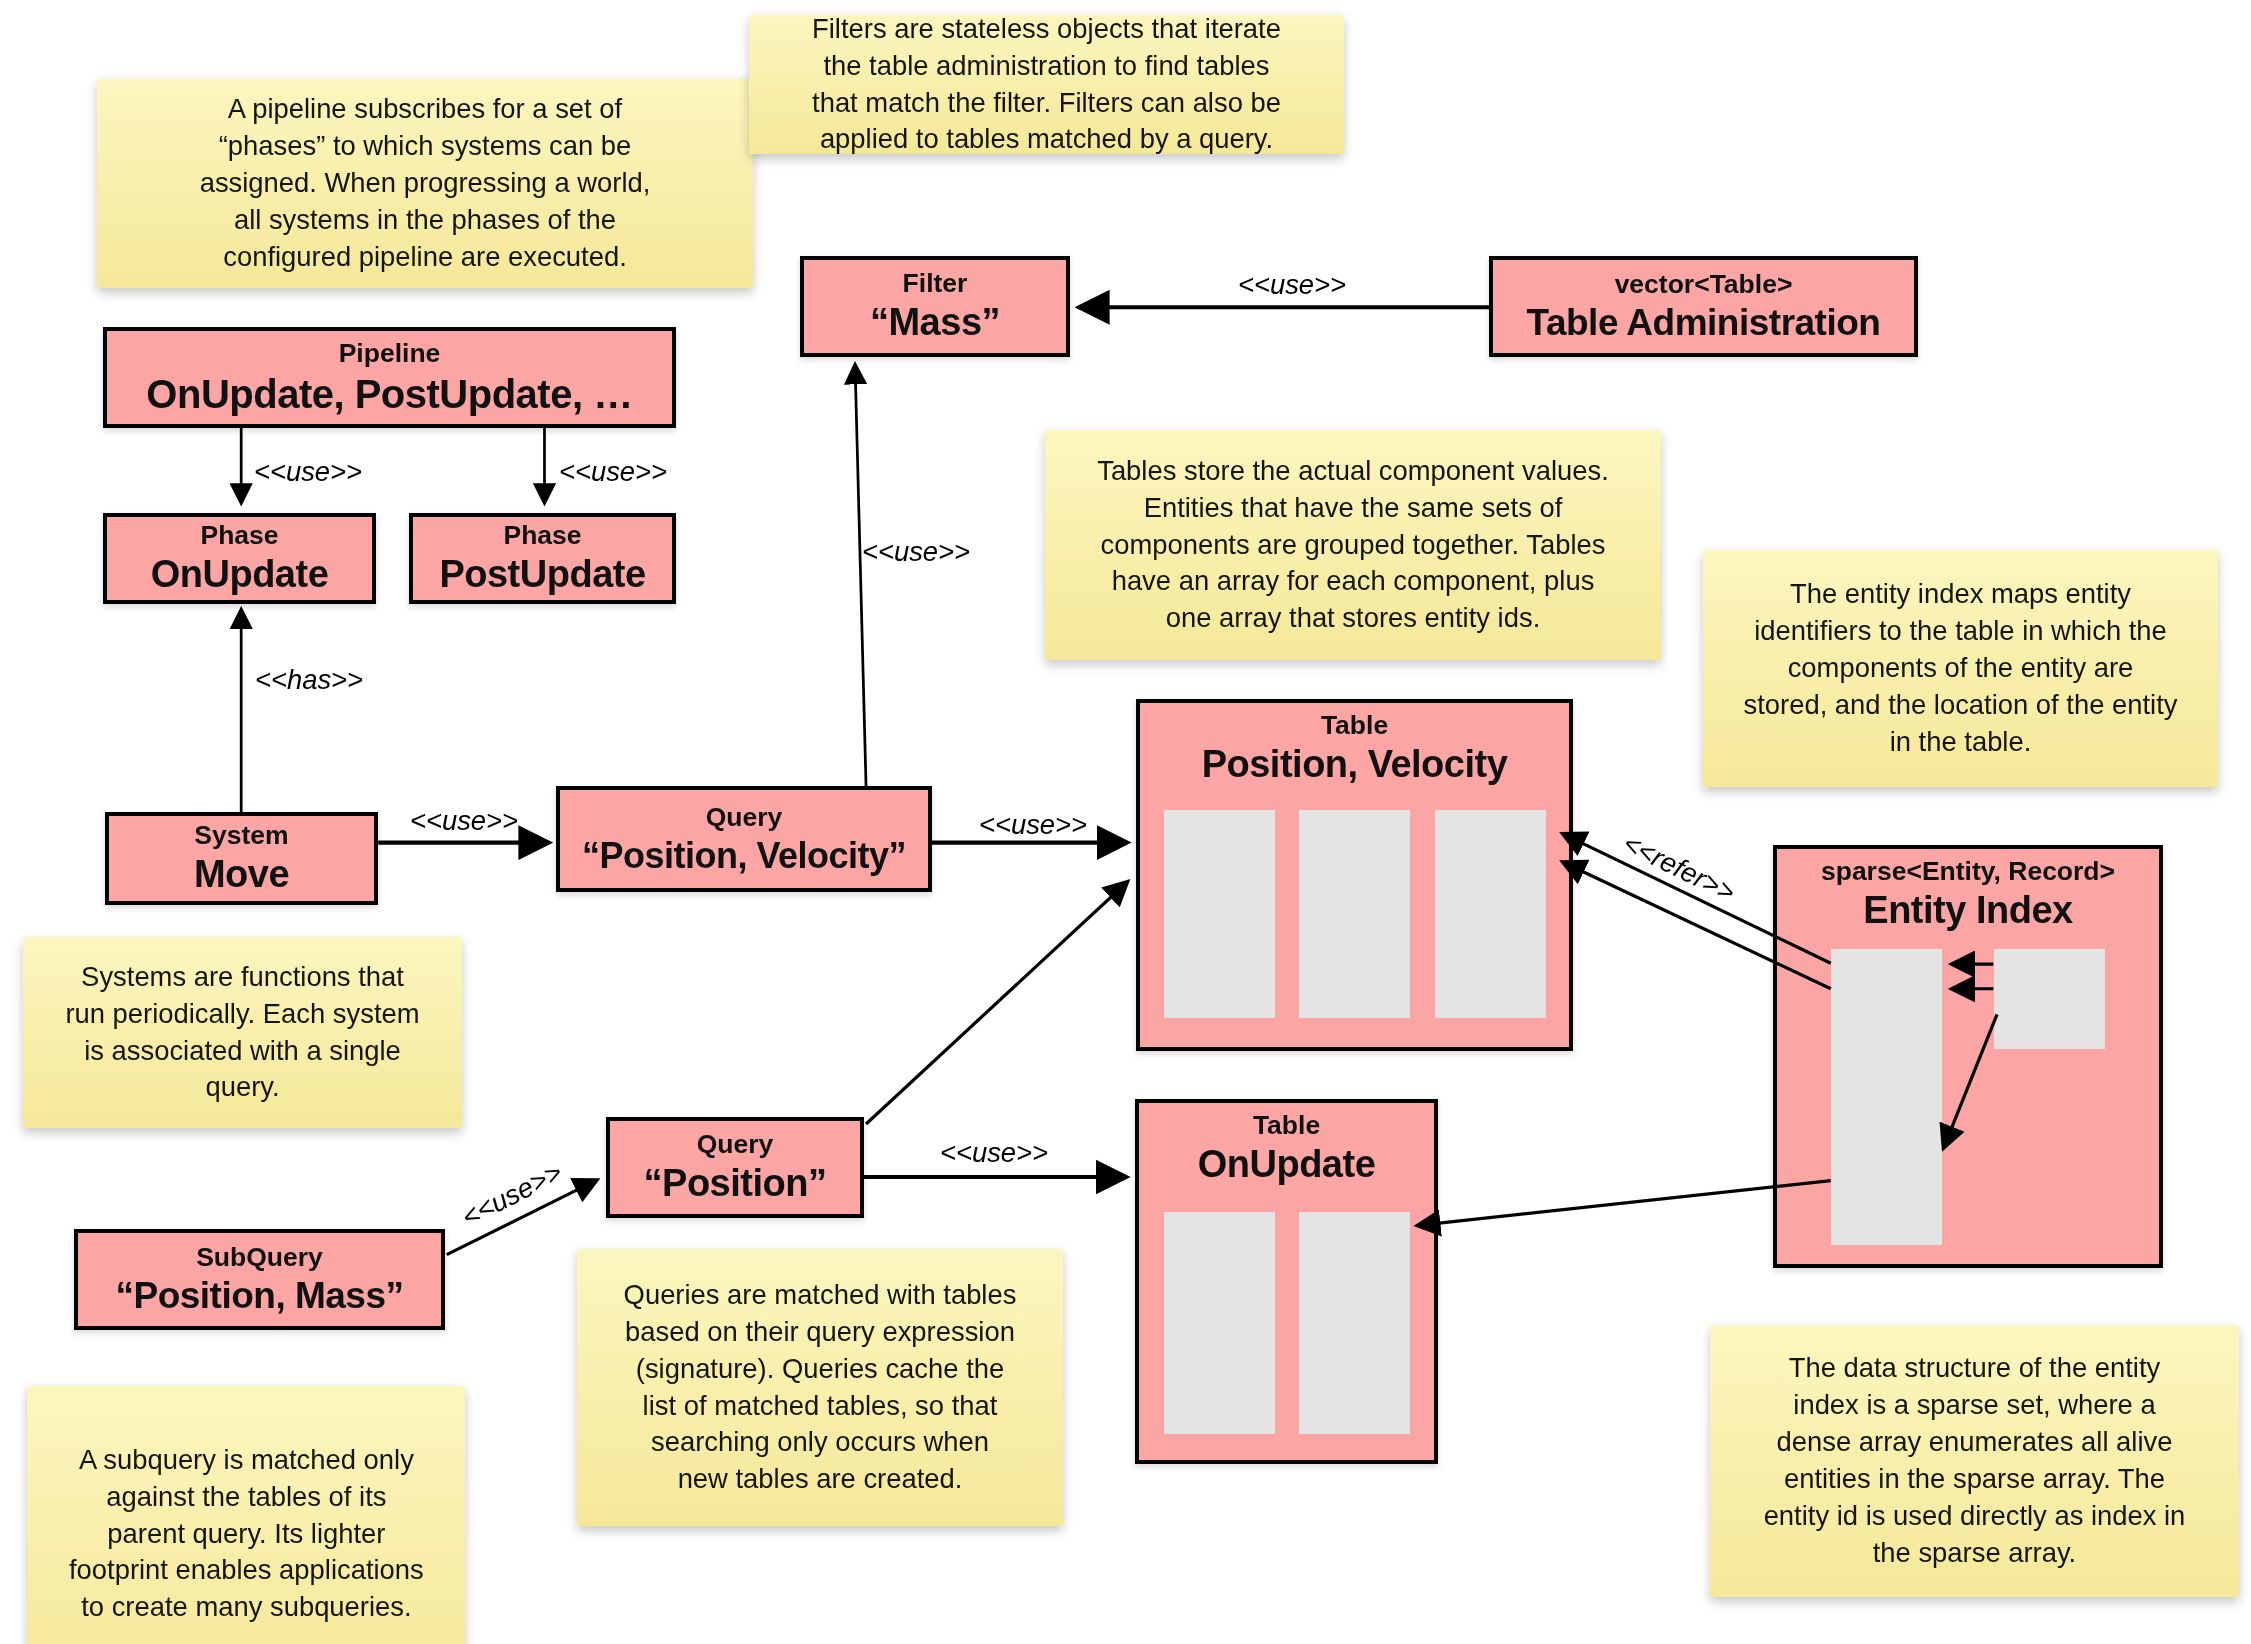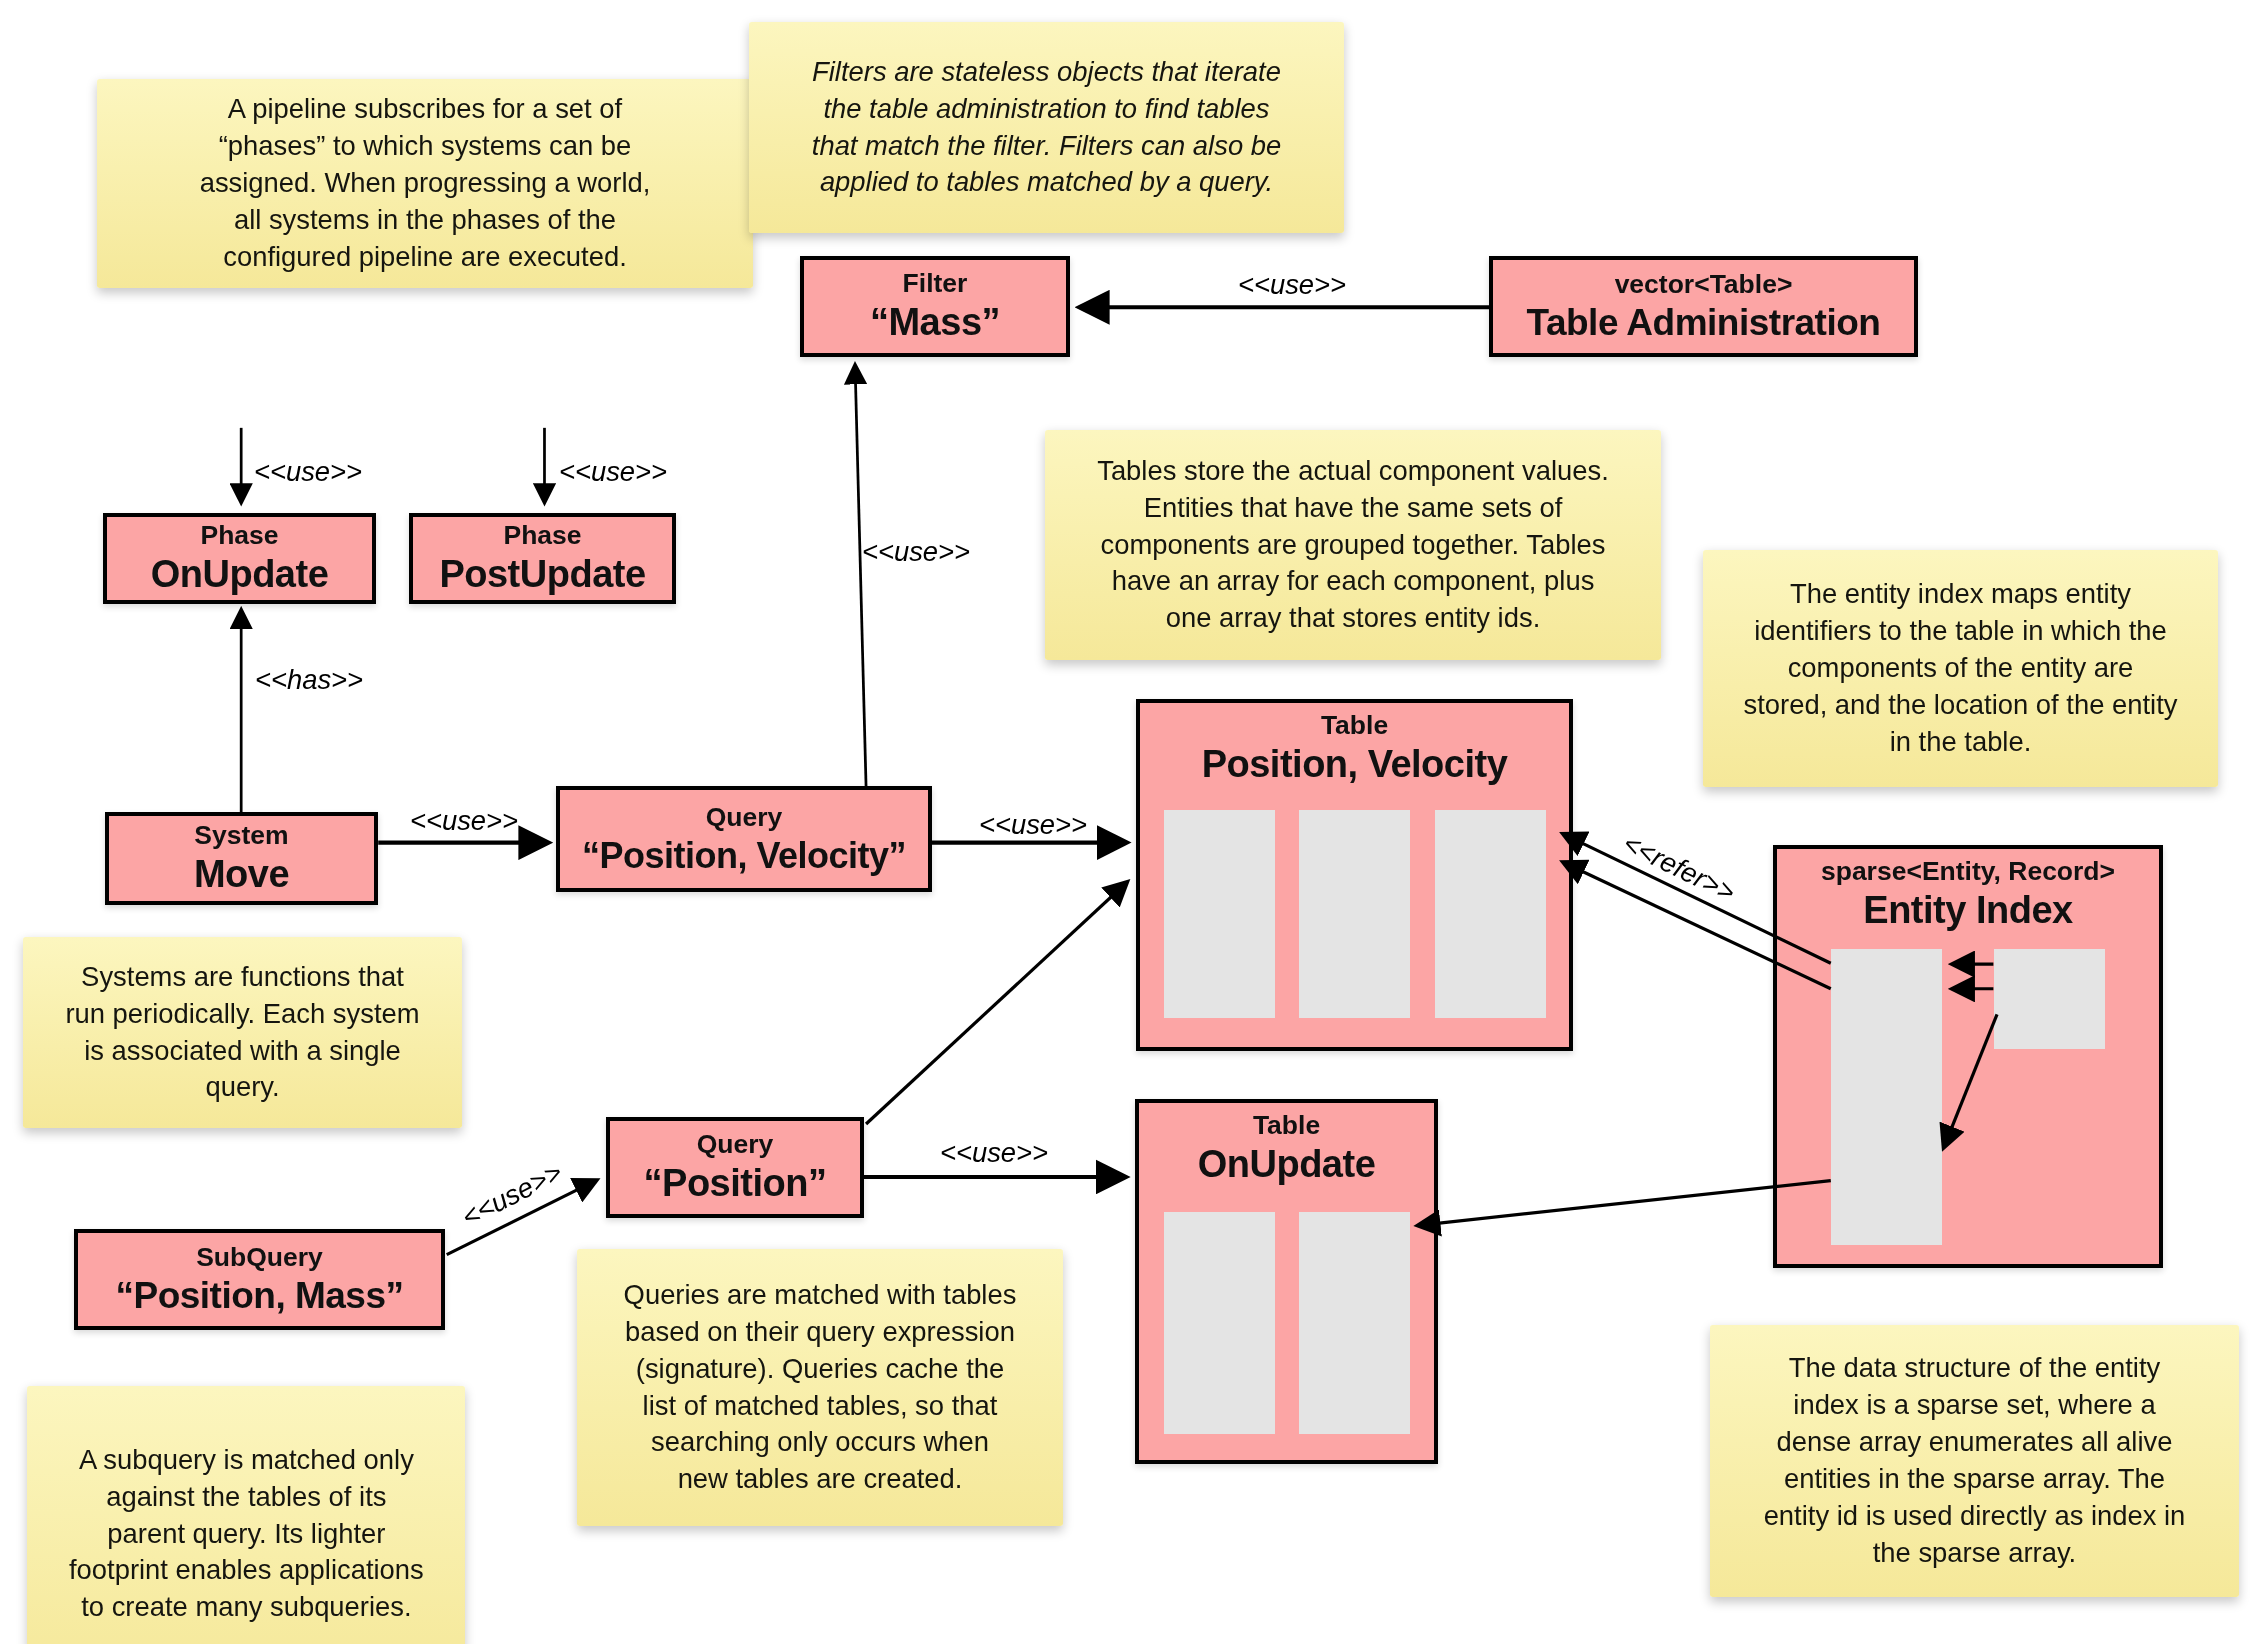--- a/index.html
+++ b/index.html
@@ -24,21 +24,21 @@
   .box.table{justify-content:flex-start;padding-top:6px;}
   .col{position:absolute;background:var(--array-fill);}
 
   .edge-label{position:absolute;font-size:27.4px;font-style:italic;white-space:nowrap;
     transform:translate(-50%,-50%);color:#000;}
   .edge-label.rot-refer{transform:translate(-50%,-50%) rotate(26deg);}
   .edge-label.rot-sub{transform:translate(-50%,-50%) rotate(-27deg);}
 
   
   #n-pipeline{left:97px;top:79px;width:656px;height:209px;}
-  #n-filters{left:749px;top:22px;width:595px;height:211px;font-style:italic;}
+  #n-filters{left:749px;top:15px;width:595px;height:139px;}
   #n-table-admin{left:1467px;top:60px;width:464px;height:159px;}
   #n-tables{left:1045px;top:430px;width:616px;height:230px;}
   #n-entity-index{left:1703px;top:550px;width:515px;height:237px;}
   #n-systems{left:23px;top:937px;width:439px;height:191px;}
   #n-queries{left:577px;top:1249px;width:486px;height:277px;}
   #n-subquery{left:27.4px;top:1386px;width:438px;height:296px;text-align:center;}
   #n-sparse{left:1710px;top:1325px;width:529px;height:272px;}
 
   
   #b-pipeline{left:103px;top:327px;width:573px;height:101px;}
@@ -123,20 +123,24 @@
 parent query. Its lighter
 footprint enables applications
 to create many subqueries.</div>
   <div class="note" id="n-sparse">The data structure of the entity
 index is a sparse set, where a
 dense array enumerates all alive
 entities in the sparse array. The
 entity id is used directly as index in
 the sparse array.</div>
 
+  <div class="box" id="b-pipeline">
+    <span class="type">Pipeline</span>
+    <span class="label">OnUpdate, PostUpdate, …</span>
+  </div>
   <div class="box" id="b-phase-onupdate">
     <span class="type">Phase</span>
     <span class="label">OnUpdate</span>
   </div>
   <div class="box" id="b-phase-postupdate">
     <span class="type">Phase</span>
     <span class="label">PostUpdate</span>
   </div>
   <div class="box" id="b-filter-mass">
     <span class="type">Filter</span>

